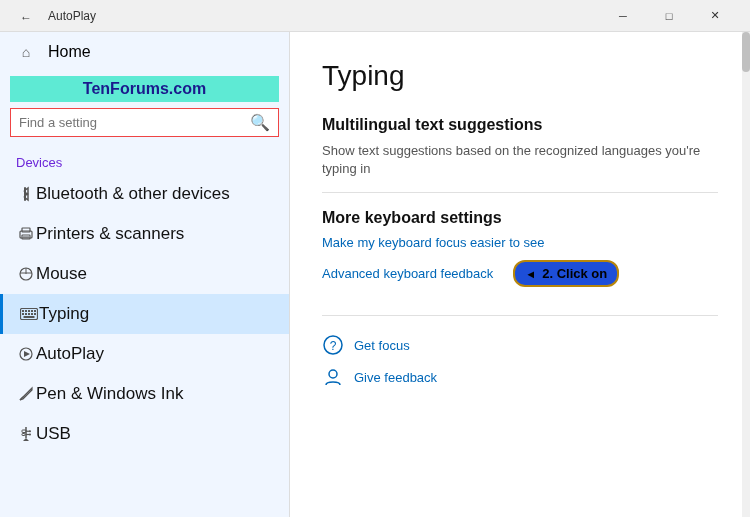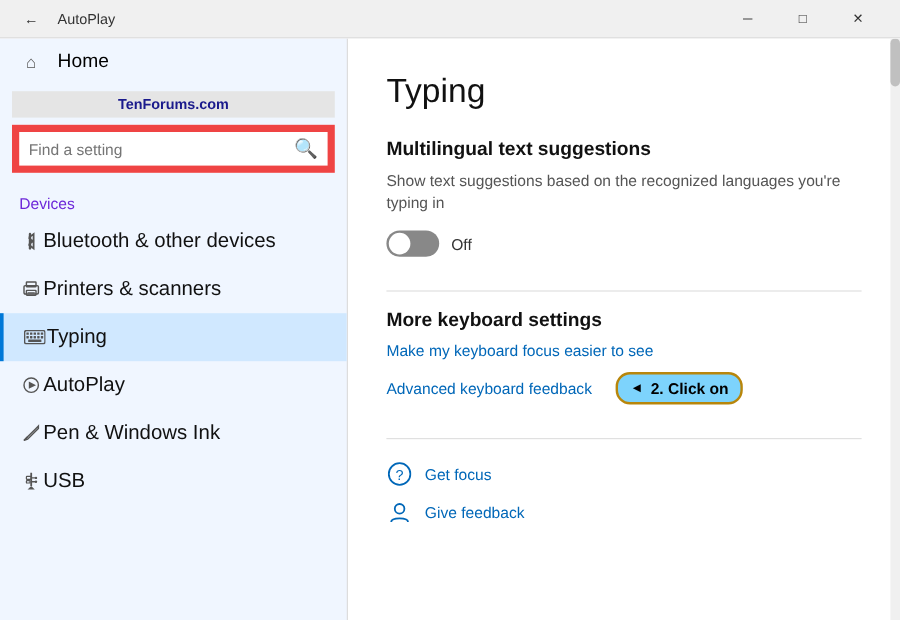--- a/index.html
+++ b/index.html
@@ -86,36 +86,36 @@
     .home-item {
       display: flex;
       align-items: center;
       gap: 12px;
       padding: 10px 16px;
       cursor: pointer;
       border-radius: 0;
     }
 
     .watermark {
-      background: #e5e5e5;
+      background: #5eead4;
       color: #1a1a8c;
-      font-size: 12px;
+      font-size: 16px;
       font-weight: bold;
       padding: 4px 8px;
       margin: 4px 10px;
       display: block;
       text-align: center;
     }
 
     .search-box {
       margin: 6px 10px 10px 10px;
       display: flex;
       align-items: center;
       background: white;
-      border: 6px solid #ef4444;
+      border: 1px solid #ef4444;
       padding: 4px 8px;
     }
     .search-input {
       border: none;
       outline: none;
       flex: 1;
       font-size: 13px;
       color: #777;
     }
 
@@ -267,21 +267,21 @@
       font-size: 16px;
     }
     .footer-link {
       color: #0067b8;
       font-size: 13px;
       text-decoration: none;
     }
 
     
     .callout-box {
-      background: #7dd3fc;
+      background: #1d4ed8;
       border: 2px solid #b8860b;
       border-radius: 12px;
       padding: 4px 10px;
       font-size: 13px;
       font-weight: 700;
       color: #000;
       display: inline-flex;
       align-items: center;
       white-space: nowrap;
       position: absolute;
@@ -358,20 +358,30 @@
         <svg width="16" height="16" viewBox="0 0 16 16" fill="none">
           <rect x="2" y="5" width="12" height="7" rx="1" stroke="#555" stroke-width="1.2" fill="none"></rect>
           <rect x="4" y="2" width="8" height="4" rx="0.5" stroke="#555" stroke-width="1.2" fill="none"></rect>
           <rect x="4" y="9" width="8" height="4" rx="0.5" stroke="#555" stroke-width="1.2" fill="none"></rect>
           <line x1="5" y1="11" x2="11" y2="11" stroke="#555" stroke-width="1"></line>
         </svg>
       </span>
       <span>Printers &amp; scanners</span>
     </div>
 
+    <div class="nav-item">
+      <span class="nav-icon">
+        <svg width="14" height="16" viewBox="0 0 14 16" fill="none">
+          <rect x="1" y="2" width="12" height="12" rx="6" stroke="#555" stroke-width="1.2" fill="none"></rect>
+          <line x1="7" y1="2" x2="7" y2="8" stroke="#555" stroke-width="1"></line>
+          <line x1="1" y1="7" x2="13" y2="7" stroke="#555" stroke-width="1"></line>
+        </svg>
+      </span>
+      <span>Mouse</span>
+    </div>
 
     <div class="nav-item active typing-nav-area" style="position:relative;">
       <span class="nav-icon">
         <svg width="18" height="12" viewBox="0 0 18 12" fill="none">
           <rect x="0.5" y="0.5" width="17" height="11" rx="1.5" stroke="#555" stroke-width="1.2" fill="none"></rect>
           <rect x="2" y="2" width="2" height="2" rx="0.3" fill="#555"></rect>
           <rect x="5" y="2" width="2" height="2" rx="0.3" fill="#555"></rect>
           <rect x="8" y="2" width="2" height="2" rx="0.3" fill="#555"></rect>
           <rect x="11" y="2" width="2" height="2" rx="0.3" fill="#555"></rect>
           <rect x="14" y="2" width="2" height="2" rx="0.3" fill="#555"></rect>
@@ -424,26 +434,20 @@
     </div>
   </div>
 
   <div class="main-content">
 
     <h1 class="page-title">Typing</h1>
 
     <h2 class="section-title">Multilingual text suggestions</h2>
     <p class="section-desc">Show text suggestions based on the recognized languages you're typing in</p>
 
-    <div class="toggle-row">
-      <div class="toggle">
-        <div class="toggle-knob"></div>
-      </div>
-      <span class="toggle-label">Off</span>
-    </div>
 
     <hr class="section-separator">
 
     <h2 class="section-title">More keyboard settings</h2>
 
     <a class="link-item">Make my keyboard focus easier to see</a>
 
     <div class="advanced-link-area" style="position:relative; display:flex; align-items:center; gap: 8px;">
       <a class="link-item" style="margin-bottom:0;">Advanced keyboard feedback</a>
 

